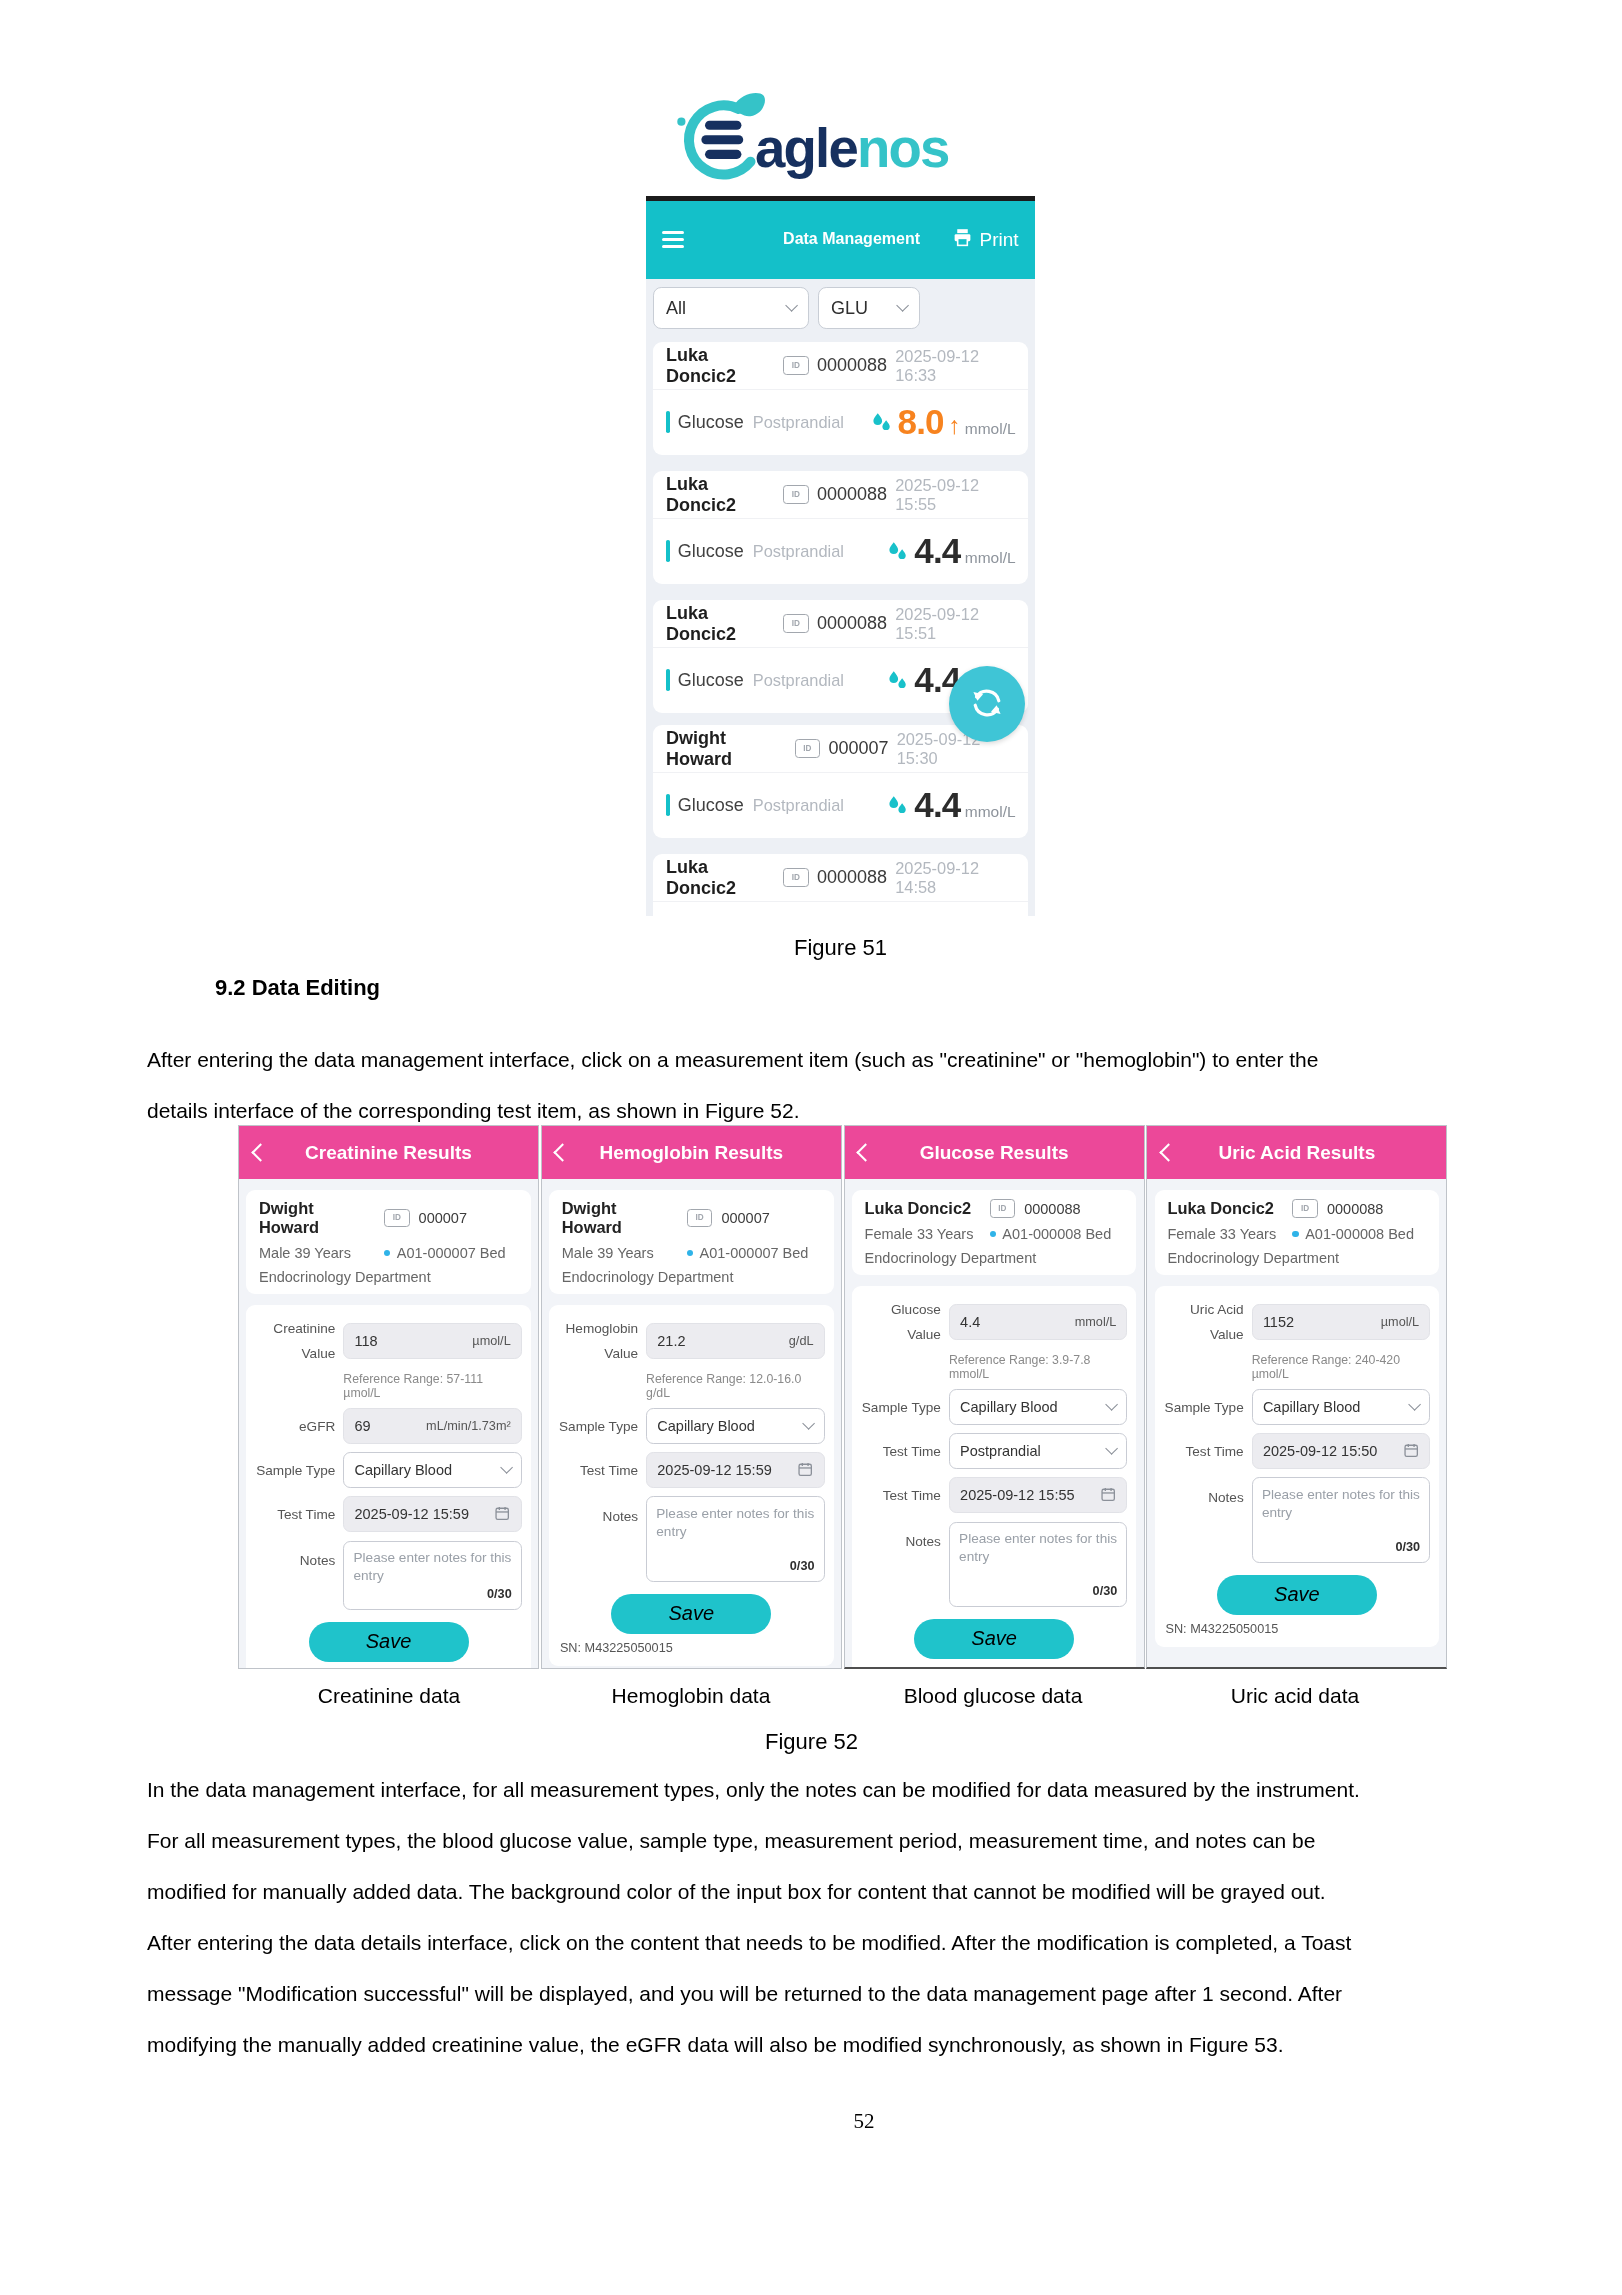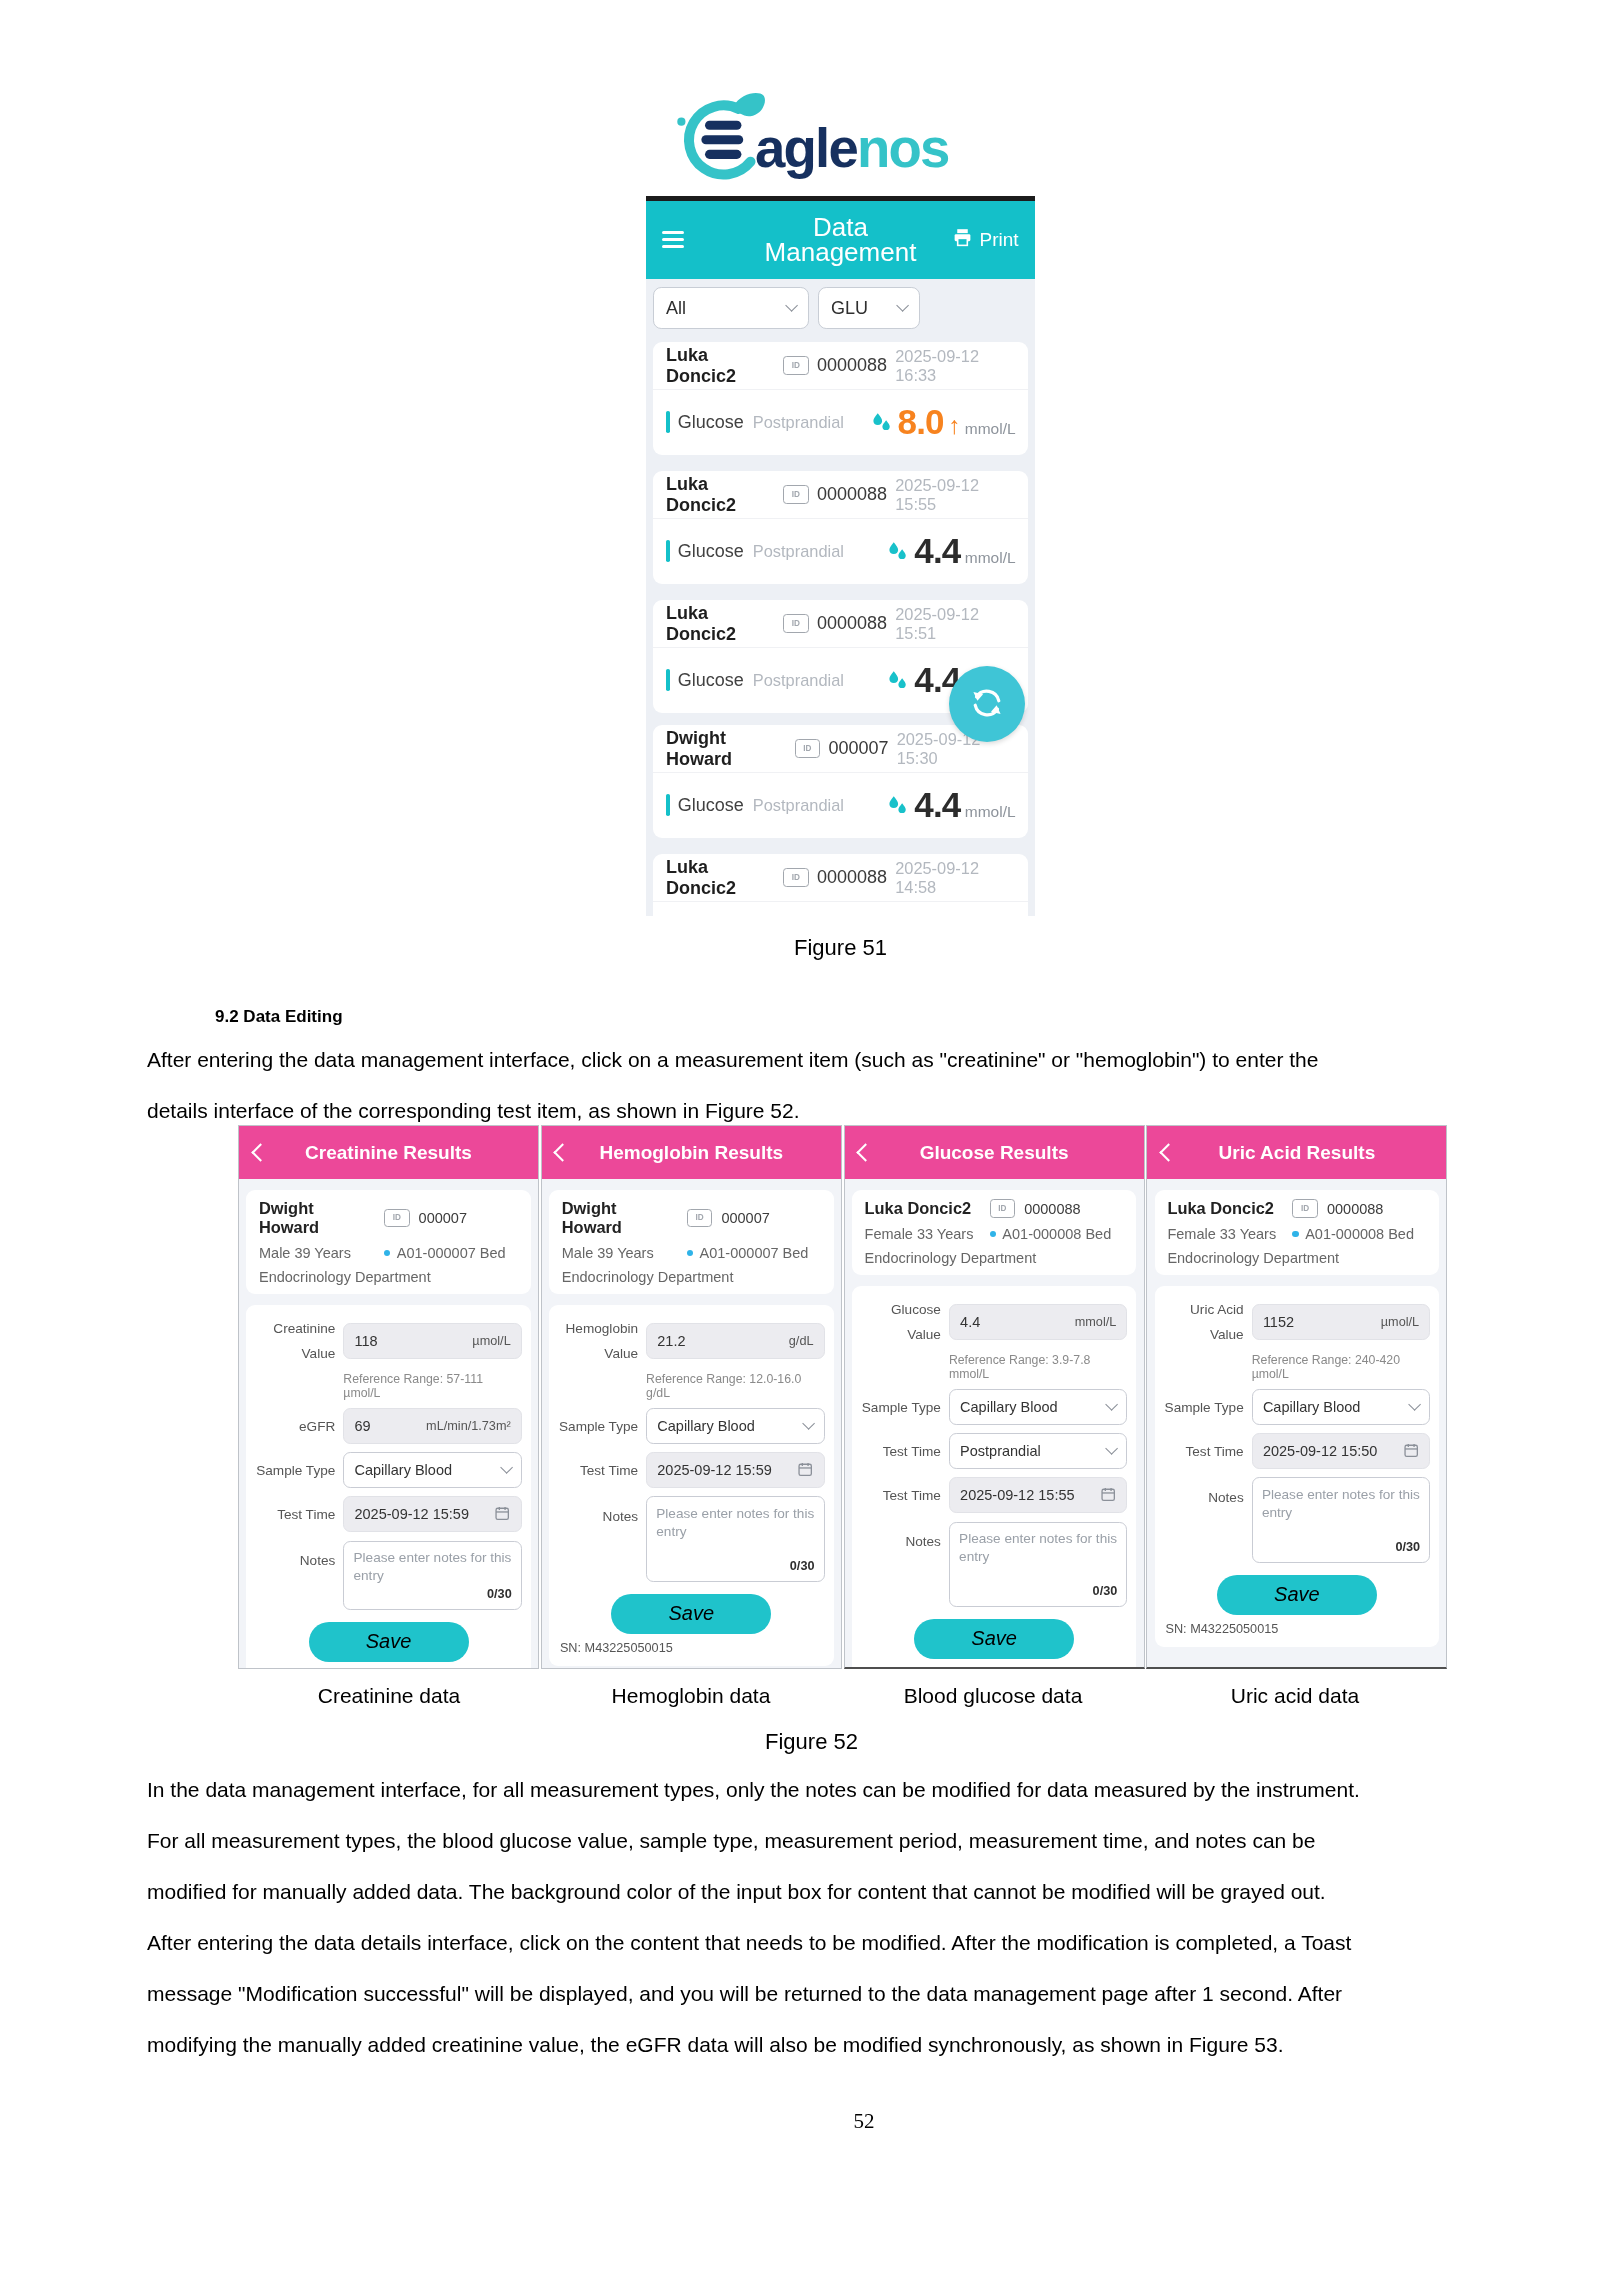--- a/index.html
+++ b/index.html
@@ -8,22 +8,22 @@
 
   
   .logo{position:absolute;left:675px;top:87px;width:282px;height:102px;}
 
   
   .phone1{position:absolute;left:646px;top:196px;width:389px;height:720px;background:#edf0f5;overflow:hidden;}
   .phone1 .topstrip{height:4.5px;background:#1c1c1c;}
   .appbar{height:78px;background:#14c0c9;display:flex;align-items:center;padding:0 16.4px;color:#fff;position:relative;}
   .burger{display:flex;flex-direction:column;gap:4.5px;cursor:pointer;}
   .burger i{display:block;width:22px;height:2.7px;background:#fff;border-radius:1.8px;}
-  .appbar-title{position:absolute;left:50%;transform:translateX(-50%);width:159px;text-align:center;
-                font-size:26px;line-height:24.5px;font-weight:400;}
+  .appbar-title{position:absolute;left:50%;transform:translateX(-50%);width:159px;text-align:right;
+                font-size:16px;line-height:24.5px;font-weight:700;}
   .printbtn{margin-left:auto;display:flex;align-items:center;gap:7px;font-size:19px;}
   .filters{position:absolute;left:7.3px;top:91px;display:flex;gap:9px;}
   .select{background:#fff;border:0.9px solid #c8cdd5;border-radius:8.2px;height:42px;display:flex;align-items:center;
           justify-content:space-between;padding:0 11.8px;font-size:18px;color:#2f2f2f;box-sizing:border-box;}
   .select.w-all{width:156px;}
   .select.w-glu{width:102px;}
   .chev{width:8.2px;height:8.2px;border-right:1.8px solid #8a8f98;border-bottom:1.8px solid #8a8f98;
         transform:rotate(45deg);margin-top:-4.5px;}
   .mcard{position:absolute;left:7.3px;width:375px;height:113px;background:#fff;border-radius:9px;overflow:hidden;}
   .mcard .hd{display:flex;align-items:center;gap:8.2px;height:47px;padding:0 12.7px;border-bottom:0.9px solid #f0f1f4;}
@@ -40,21 +40,21 @@
   .rs .drop{align-self:center;margin-top:5.5px;}
   .val{font-size:35px;font-weight:bold;color:#2c2c2c;letter-spacing:-0.9px;}
   .val.orange{color:#f7831f;}
   .trend{font-size:24.5px;font-weight:bold;color:#f7831f;}
   .unit{font-size:15.5px;color:#8d939b;}
   .fab{position:absolute;left:303px;top:470px;width:76px;height:76px;border-radius:50%;background:#3fc5d6;
        display:flex;align-items:center;justify-content:center;box-shadow:0 1.8px 5.5px rgba(0,0,0,.15);}
 
   
   .figcap{position:absolute;text-align:center;font-size:22px;color:#000;}
-  .h92{position:absolute;left:215px;top:975px;font-size:17px;font-weight:bold;margin-top:32px;}
+  .h92{position:absolute;left:215px;top:975px;font-size:22px;font-weight:bold;}
   .para{position:absolute;left:147px;}
   .para .ln{height:51px;display:flex;align-items:center;white-space:nowrap;font-size:21px;}
 
   
   .panels{position:absolute;left:238px;top:1125px;display:flex;gap:1.8px;}
   .panel{width:301px;height:544px;background:#f2f4f8;border:0.9px solid #bfc3c9;box-sizing:border-box;
          overflow:hidden;position:relative;}
   .panel.b-dark{border-bottom:2.7px solid #4f4f4f;}
   .pheader{height:53px;background:#ec4899;display:flex;align-items:center;justify-content:center;position:relative;}
   .pheader .ptitle{color:#fff;font-size:19px;font-weight:600;}

